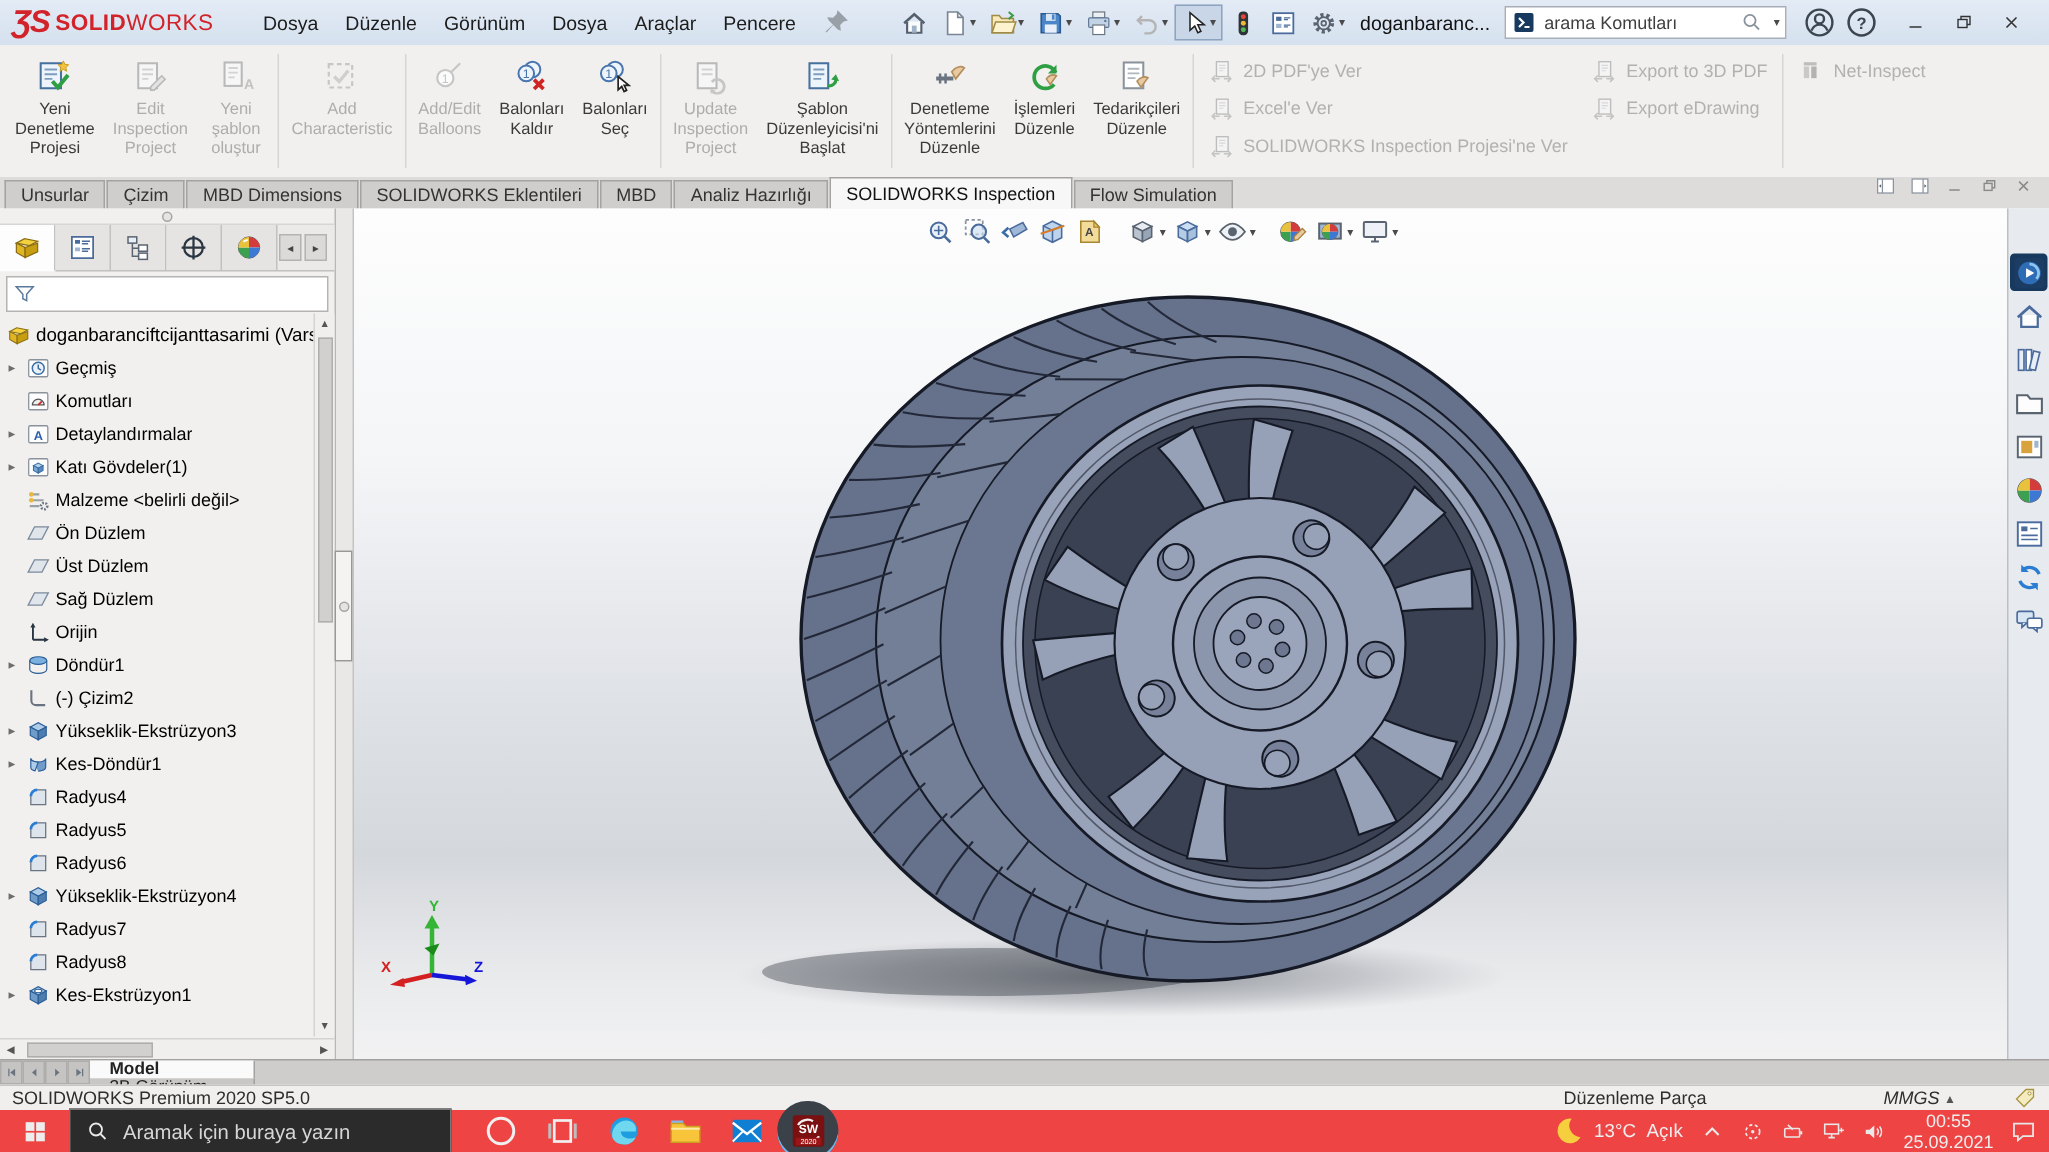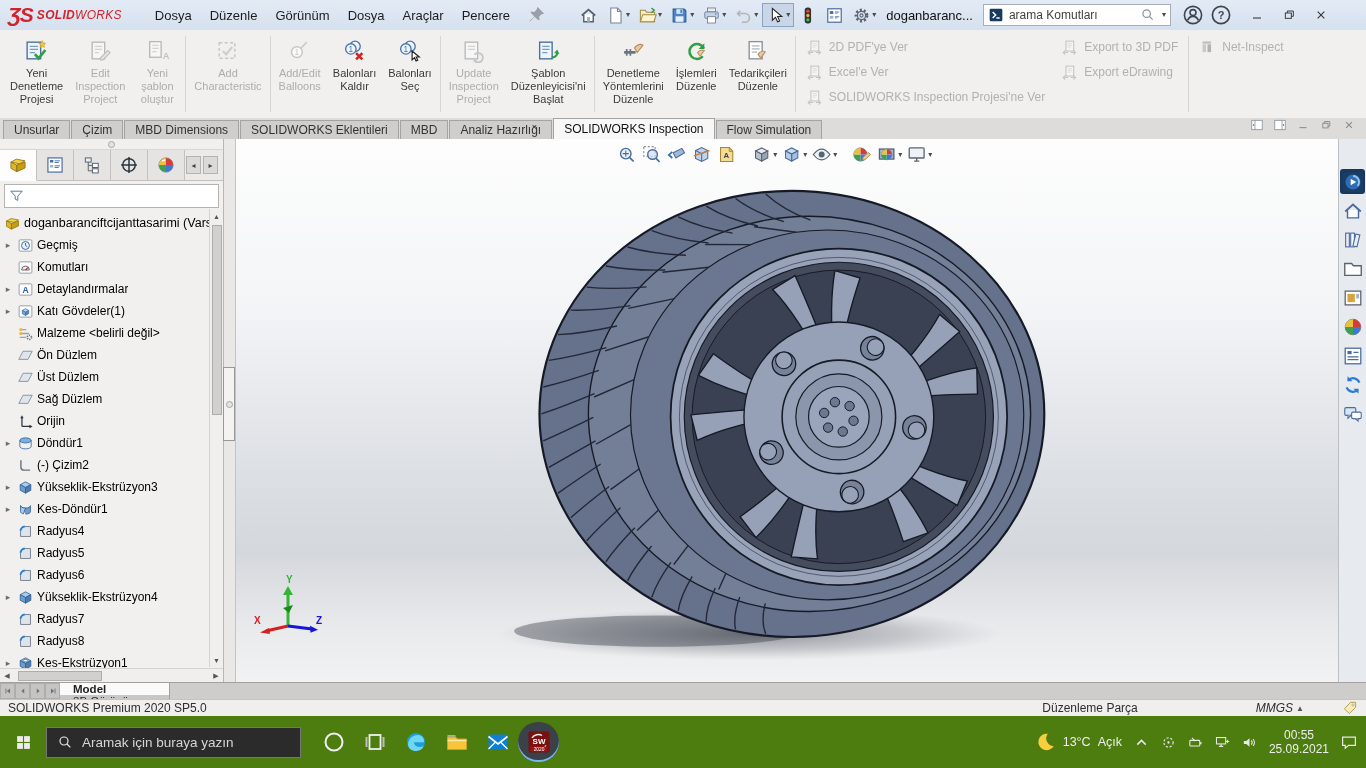--- a/index.html
+++ b/index.html
@@ -7,21 +7,21 @@
   svg{display:block;}
   svg text{font-family:"Liberation Sans","DejaVu Sans",sans-serif;}
   .ic{display:inline-block;flex:none;}
   .ic svg{width:100%;height:100%;}
   #app{width:1366px;height:768px;display:flex;flex-direction:column;background:#fff;}
 
   
   .titlebar{height:30px;background:linear-gradient(#e3ebf5,#d5e1ef);display:flex;align-items:center;padding:0 4px 0 8px;flex:none;}
   .logo{display:flex;align-items:center;margin-right:24px;cursor:default;}
   .logo-mark{color:#d2232a;font-weight:700;font-style:italic;font-size:21px;margin-right:4px;letter-spacing:-1px;}
-  .logo-text{font-size:12px;color:#d2232a;letter-spacing:.3px;font-style:italic;}
+  .logo-text{font-size:15px;color:#d2232a;letter-spacing:.3px;}
   .logo-text .b{font-weight:700;}
   .menu-item{font-size:13px;color:#1c1c1c;padding:5px 9px;cursor:default;}
   .pinbtn{width:22px;height:22px;margin:0 6px;}
   .qat{display:flex;align-items:center;margin-left:22px;}
   .qbtn{display:flex;align-items:center;height:24px;padding:0 3px;border:1px solid transparent;}
   .qbtn .ic{width:19px;height:19px;}
   .qbtn.pressed{background:#c9d6e8;border:1px solid #8da3bf;}
   .caret{font-size:8px;color:#4a4a4a;margin-left:1px;line-height:1;}
   .doc-name{font-size:13px;color:#111;margin:0 10px 0 6px;white-space:nowrap;}
   .searchbox{width:188px;height:22px;background:#fff;border:1px solid #a7aeb8;display:flex;align-items:center;padding:0 4px;gap:5px;}
@@ -105,21 +105,21 @@
   .mtab.active{background:#fafafa;font-weight:700;}
 
   
   .statusbar{height:17px;background:#f0efee;border-top:1px solid #c6c4c2;display:flex;align-items:center;font-size:12px;color:#2e2e2e;padding:0 8px;flex:none;}
   .sb-mode{margin-left:auto;}
   .sb-units{margin-left:118px;display:flex;align-items:center;gap:3px;font-style:italic;}
   .sb-units .up{font-size:8px;color:#555;}
   .sb-tag{margin-left:38px;width:16px;height:16px;}
 
   
-  .taskbar{height:52px;background:#4d7c0f;display:flex;align-items:center;flex:none;color:#eee;}
+  .taskbar{height:28px;background:#ef4444;display:flex;align-items:center;flex:none;color:#eee;}
   .startbtn{width:46px;height:40px;display:flex;align-items:center;justify-content:center;}
   .startbtn .ic{width:17px;height:17px;}
   .tsearch{width:255px;height:31px;background:#2b2b2b;border:1px solid #767676;display:flex;align-items:center;gap:9px;padding:0 10px;}
   .tsearch .ic{width:16px;height:16px;}
   .tsearch .ph{font-size:13.5px;color:#d6d6d6;white-space:nowrap;}
   .tapps{display:flex;align-items:center;margin-left:12px;height:40px;}
   .tapp{width:41px;height:40px;display:flex;align-items:center;justify-content:center;}
   .tapp .ic{width:24px;height:24px;}
   .tapp.active{background:#3b4148;box-shadow:inset 0 -2px 0 #76b9ed;border-radius:20px;}
   .tray{margin-left:auto;display:flex;align-items:center;gap:11px;padding-right:8px;font-size:12.5px;}

